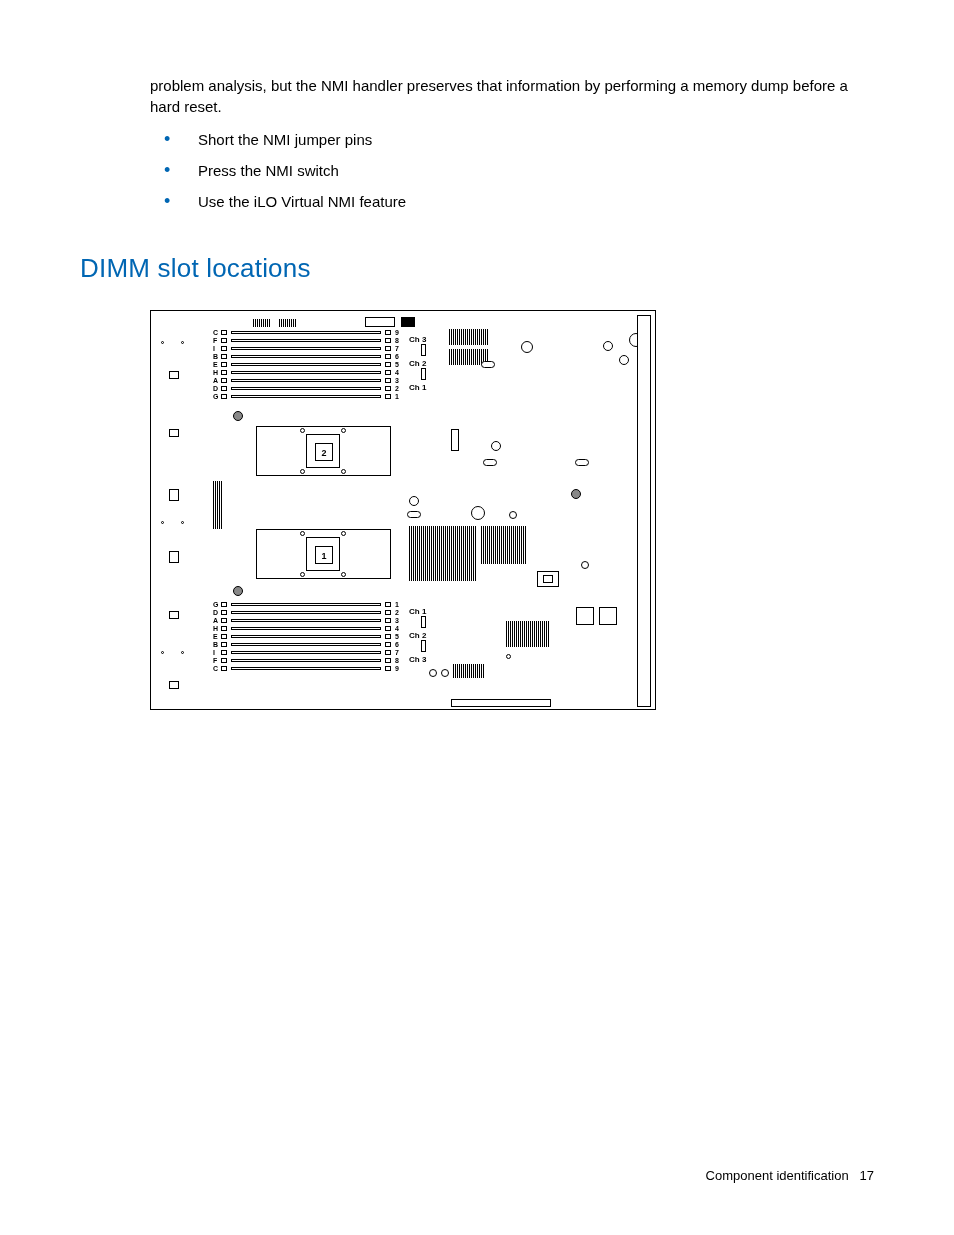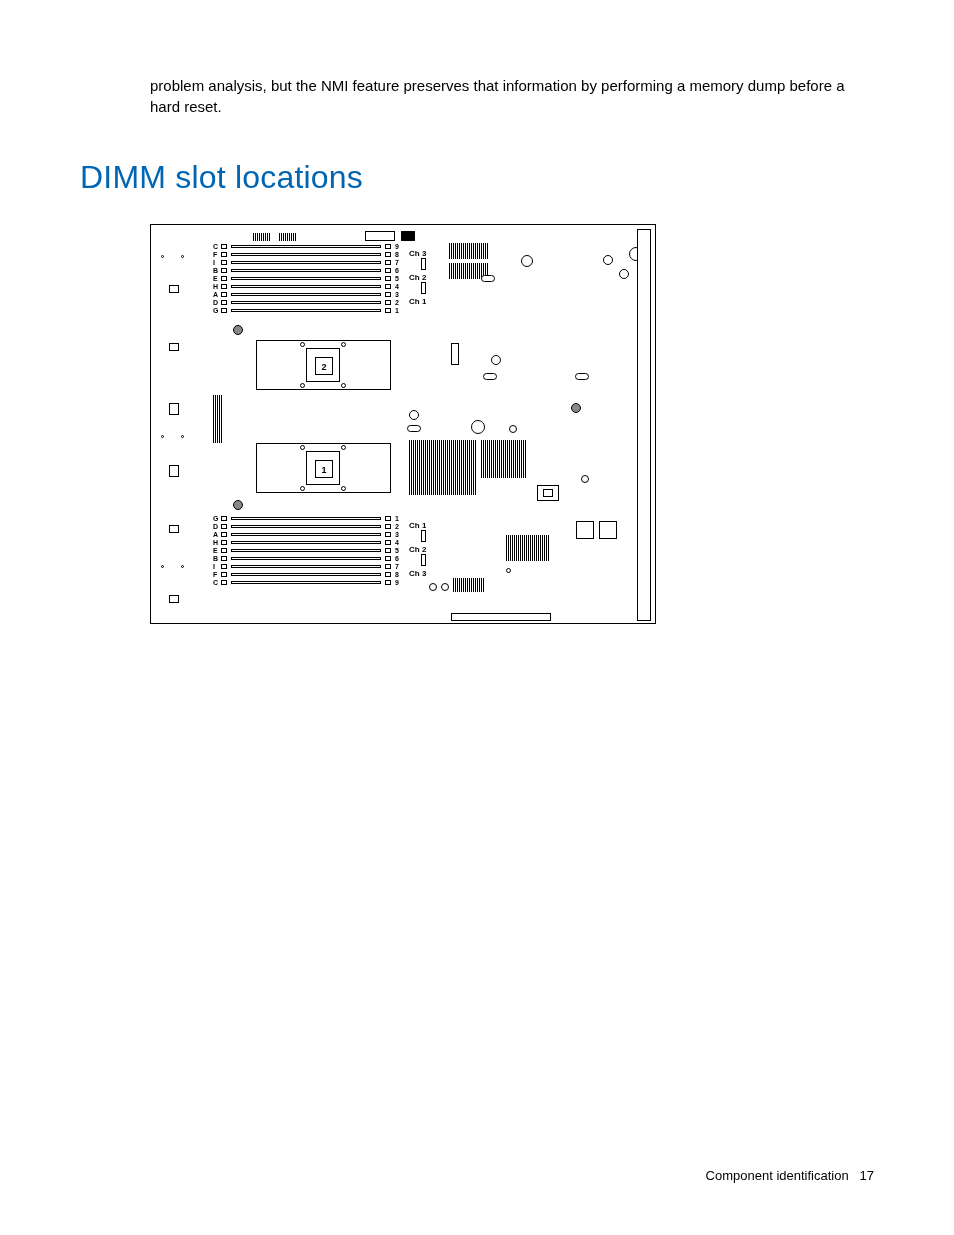--- a/index.html
+++ b/index.html
@@ -23,21 +23,21 @@
     position: absolute;
     left: 14px;
     top: -2px;
     color: #0066b3;
     font-size: 18px;
   }
   a.link { color: #0066b3; text-decoration: underline; word-break: break-all; }
   h2.section-heading {
     font-family: Arial, sans-serif;
     font-weight: 300;
-    font-size: 32px;
+    font-size: 26px;
     color: #0066b3;
     margin: 38px 0 14px 0;
     letter-spacing: 0.2px;
   }
   .diagram-wrap { margin-top: 24px; }
   .diagram {
     border: 1px solid #000;
     width: 506px;
     height: 400px;
     background: #fff;
@@ -63,21 +63,26 @@
   .cpu .cn { position:absolute; width:5px; height:5px; border:1px solid #000; border-radius:50%; }
   .smallrect { position:absolute; border:1px solid #000; background:#fff; }
   .circ { position:absolute; border:1px solid #000; border-radius:50%; background:#fff; }
   .hatch { position:absolute; background:repeating-linear-gradient(90deg,#000 0,#000 1px,#fff 1px,#fff 2px); }
   .edge-box { position:absolute; border:1px solid #000; background:#fff; }
 </style>
 </head>
 <body>
 
 <div class="content">
-  <p>problem analysis, but the NMI feature preserves that information by performing a memory dump before a hard reset.</p>
+  <p>problem analysis, but the NMI handler preserves that information by performing a memory dump before a hard reset.</p>
+  <ul>
+    <li>Short the NMI jumper pins</li>
+    <li>Press the NMI switch</li>
+    <li>Use the iLO Virtual NMI feature</li>
+  </ul>
 </div>
 
 <h2 class="section-heading">DIMM slot locations</h2>
 
 <div class="content">
 
   <div class="diagram-wrap">
     <div class="diagram">
 
       <div class="circ" style="left:10px; top:30px; width:3px; height:3px;"></div>

